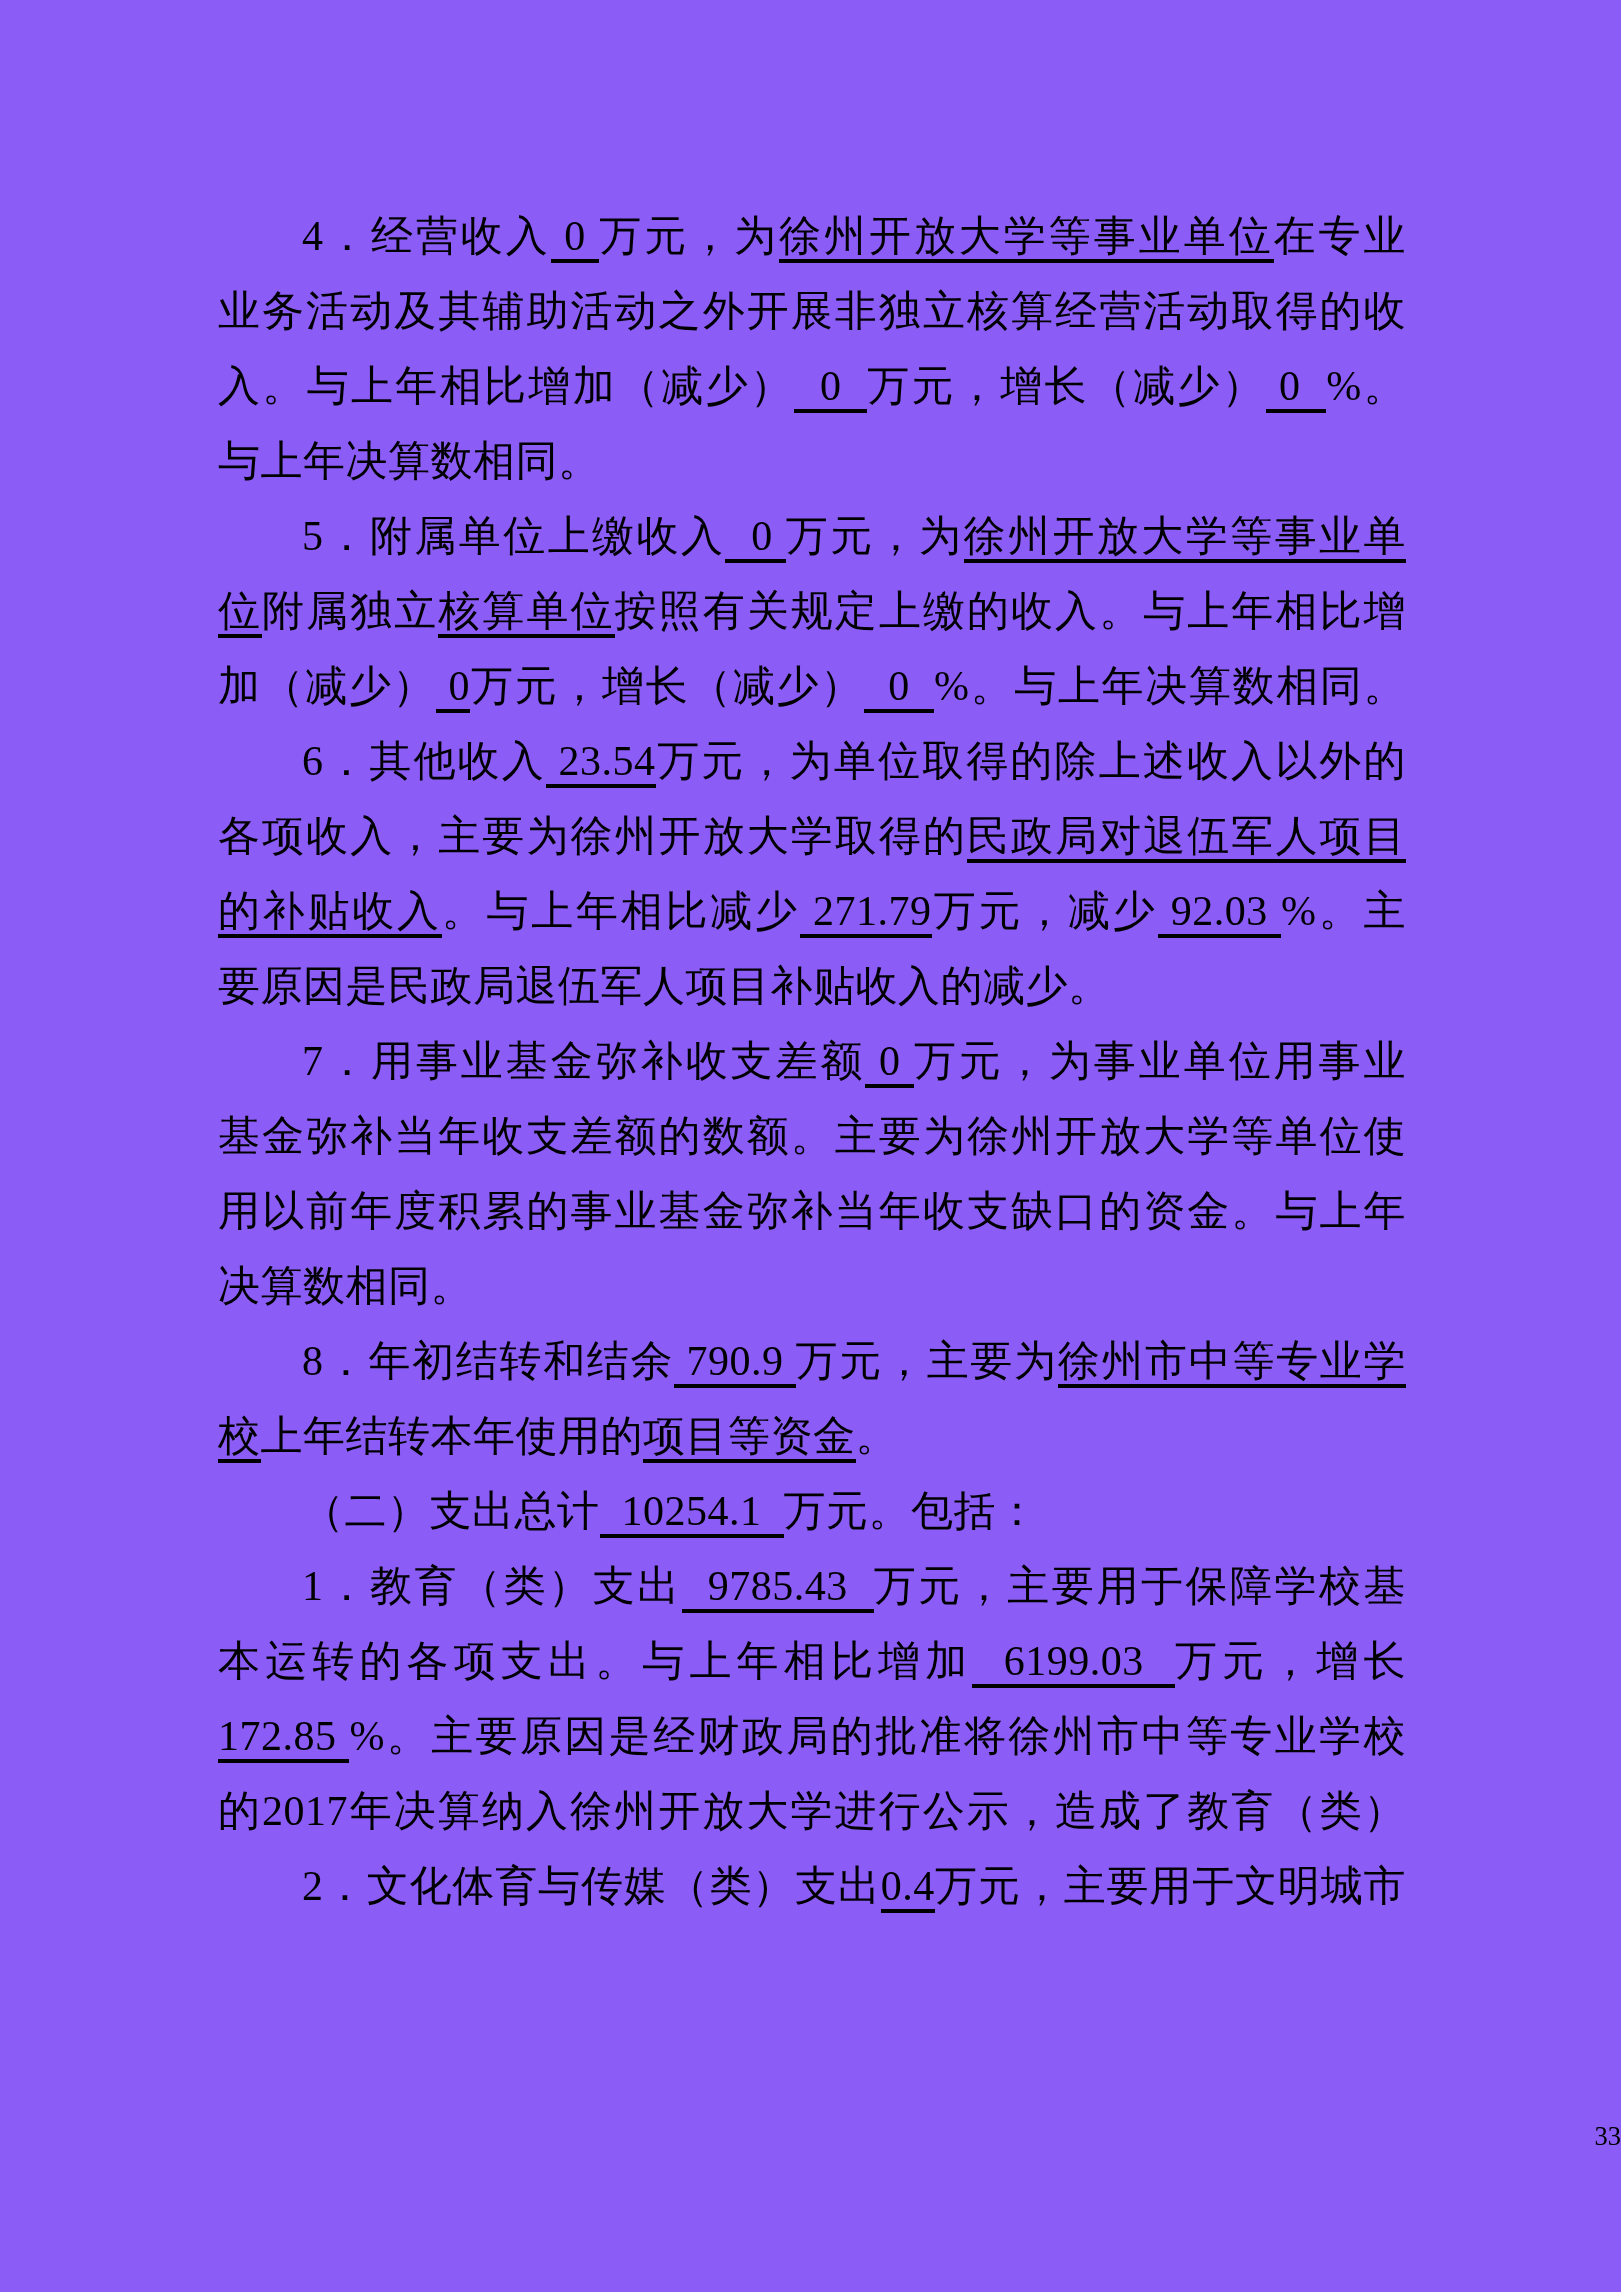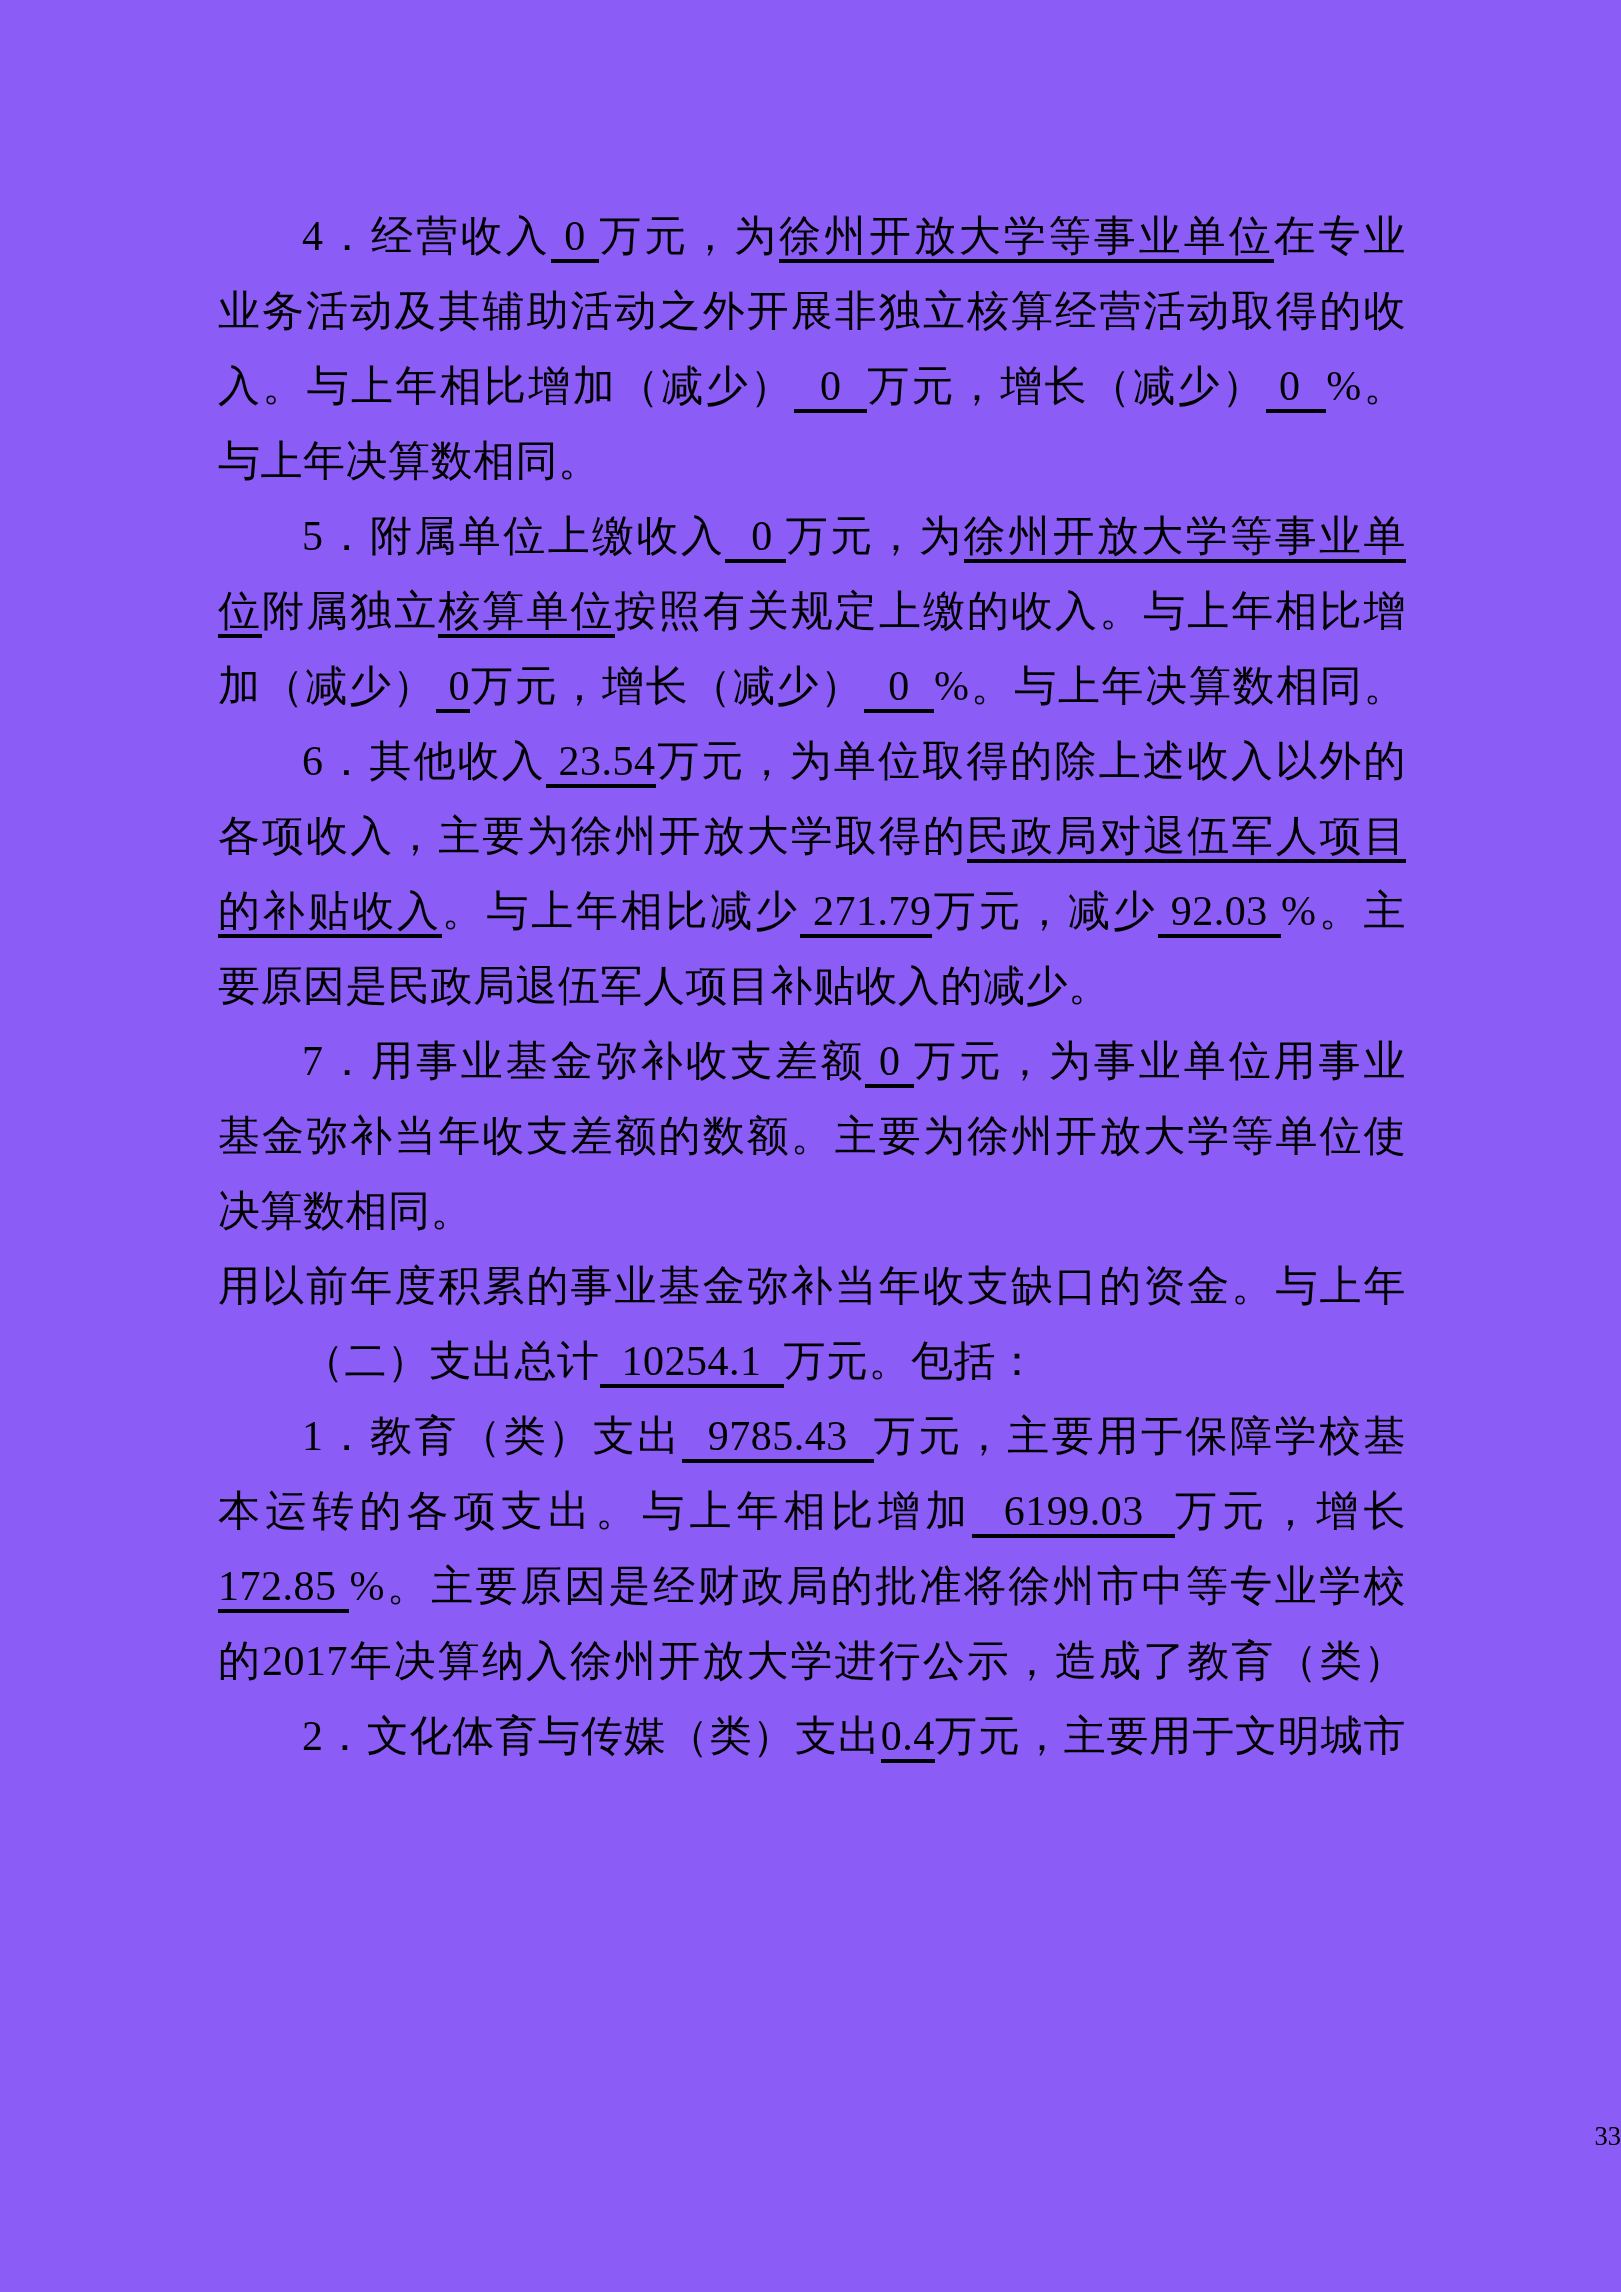--- a/index.html
+++ b/index.html
@@ -69,22 +69,26 @@
       </div>
       <div class="paragraph">
         <div class="line justify indent"><span class="seg">6．其他收入</span><span class="seg u">&nbsp;23.54</span><span class="seg">万元，为单位取得的除上述收入以外的</span></div>
         <div class="line justify"><span class="seg">各项收入，主要为徐州开放大学取得的</span><span class="seg u">民政局对退伍军人项目</span></div>
         <div class="line justify"><span class="seg u">的补贴收入</span><span class="seg">。与上年相比减少</span><span class="seg u">&nbsp;271.79</span><span class="seg">万元，减少</span><span class="seg u">&nbsp;92.03&nbsp;</span><span class="seg">%。主</span></div>
         <div class="line plain"><span class="seg">要原因是民政局退伍军人项目补贴收入的减少。</span></div>
       </div>
       <div class="paragraph">
         <div class="line justify indent"><span class="seg">7．用事业基金弥补收支差额</span><span class="seg u">&nbsp;0&nbsp;</span><span class="seg">万元，为事业单位用事业</span></div>
         <div class="line justify"><span class="seg">基金弥补当年收支差额的数额。主要为徐州开放大学等单位使</span></div>
+        <div class="line justify"><span class="seg">用以前年度积累的事业基金弥补当年收支缺口的资金。与上年</span></div>
         <div class="line plain"><span class="seg">决算数相同。</span></div>
-        <div class="line justify"><span class="seg">用以前年度积累的事业基金弥补当年收支缺口的资金。与上年</span></div>
+      </div>
+      <div class="paragraph">
+        <div class="line justify indent"><span class="seg">8．年初结转和结余</span><span class="seg u">&nbsp;790.9&nbsp;</span><span class="seg">万元，主要为</span><span class="seg u">徐州市中等专业学</span></div>
+        <div class="line plain"><span class="seg u">校</span><span class="seg">上年结转本年使用的</span><span class="seg u">项目等资金</span><span class="seg">。</span></div>
       </div>
       <div class="paragraph">
         <div class="line plain indent"><span class="seg">（二）支出总计</span><span class="seg u">&nbsp;&nbsp;10254.1&nbsp;&nbsp;</span><span class="seg">万元。包括：</span></div>
       </div>
       <div class="paragraph">
         <div class="line justify indent"><span class="seg">1．教育（类）支出</span><span class="seg u">&nbsp;&nbsp;9785.43&nbsp;&nbsp;</span><span class="seg">万元，主要用于保障学校基</span></div>
         <div class="line justify"><span class="seg">本运转的各项支出。与上年相比增加</span><span class="seg u">&nbsp;&nbsp;6199.03&nbsp;&nbsp;</span><span class="seg">万元，增长</span></div>
         <div class="line justify"><span class="seg u">172.85&nbsp;</span><span class="seg">%。主要原因是经财政局的批准将徐州市中等专业学校</span></div>
         <div class="line justify"><span class="seg">的2017年决算纳入徐州开放大学进行公示，造成了教育（类）</span></div>
       </div>

